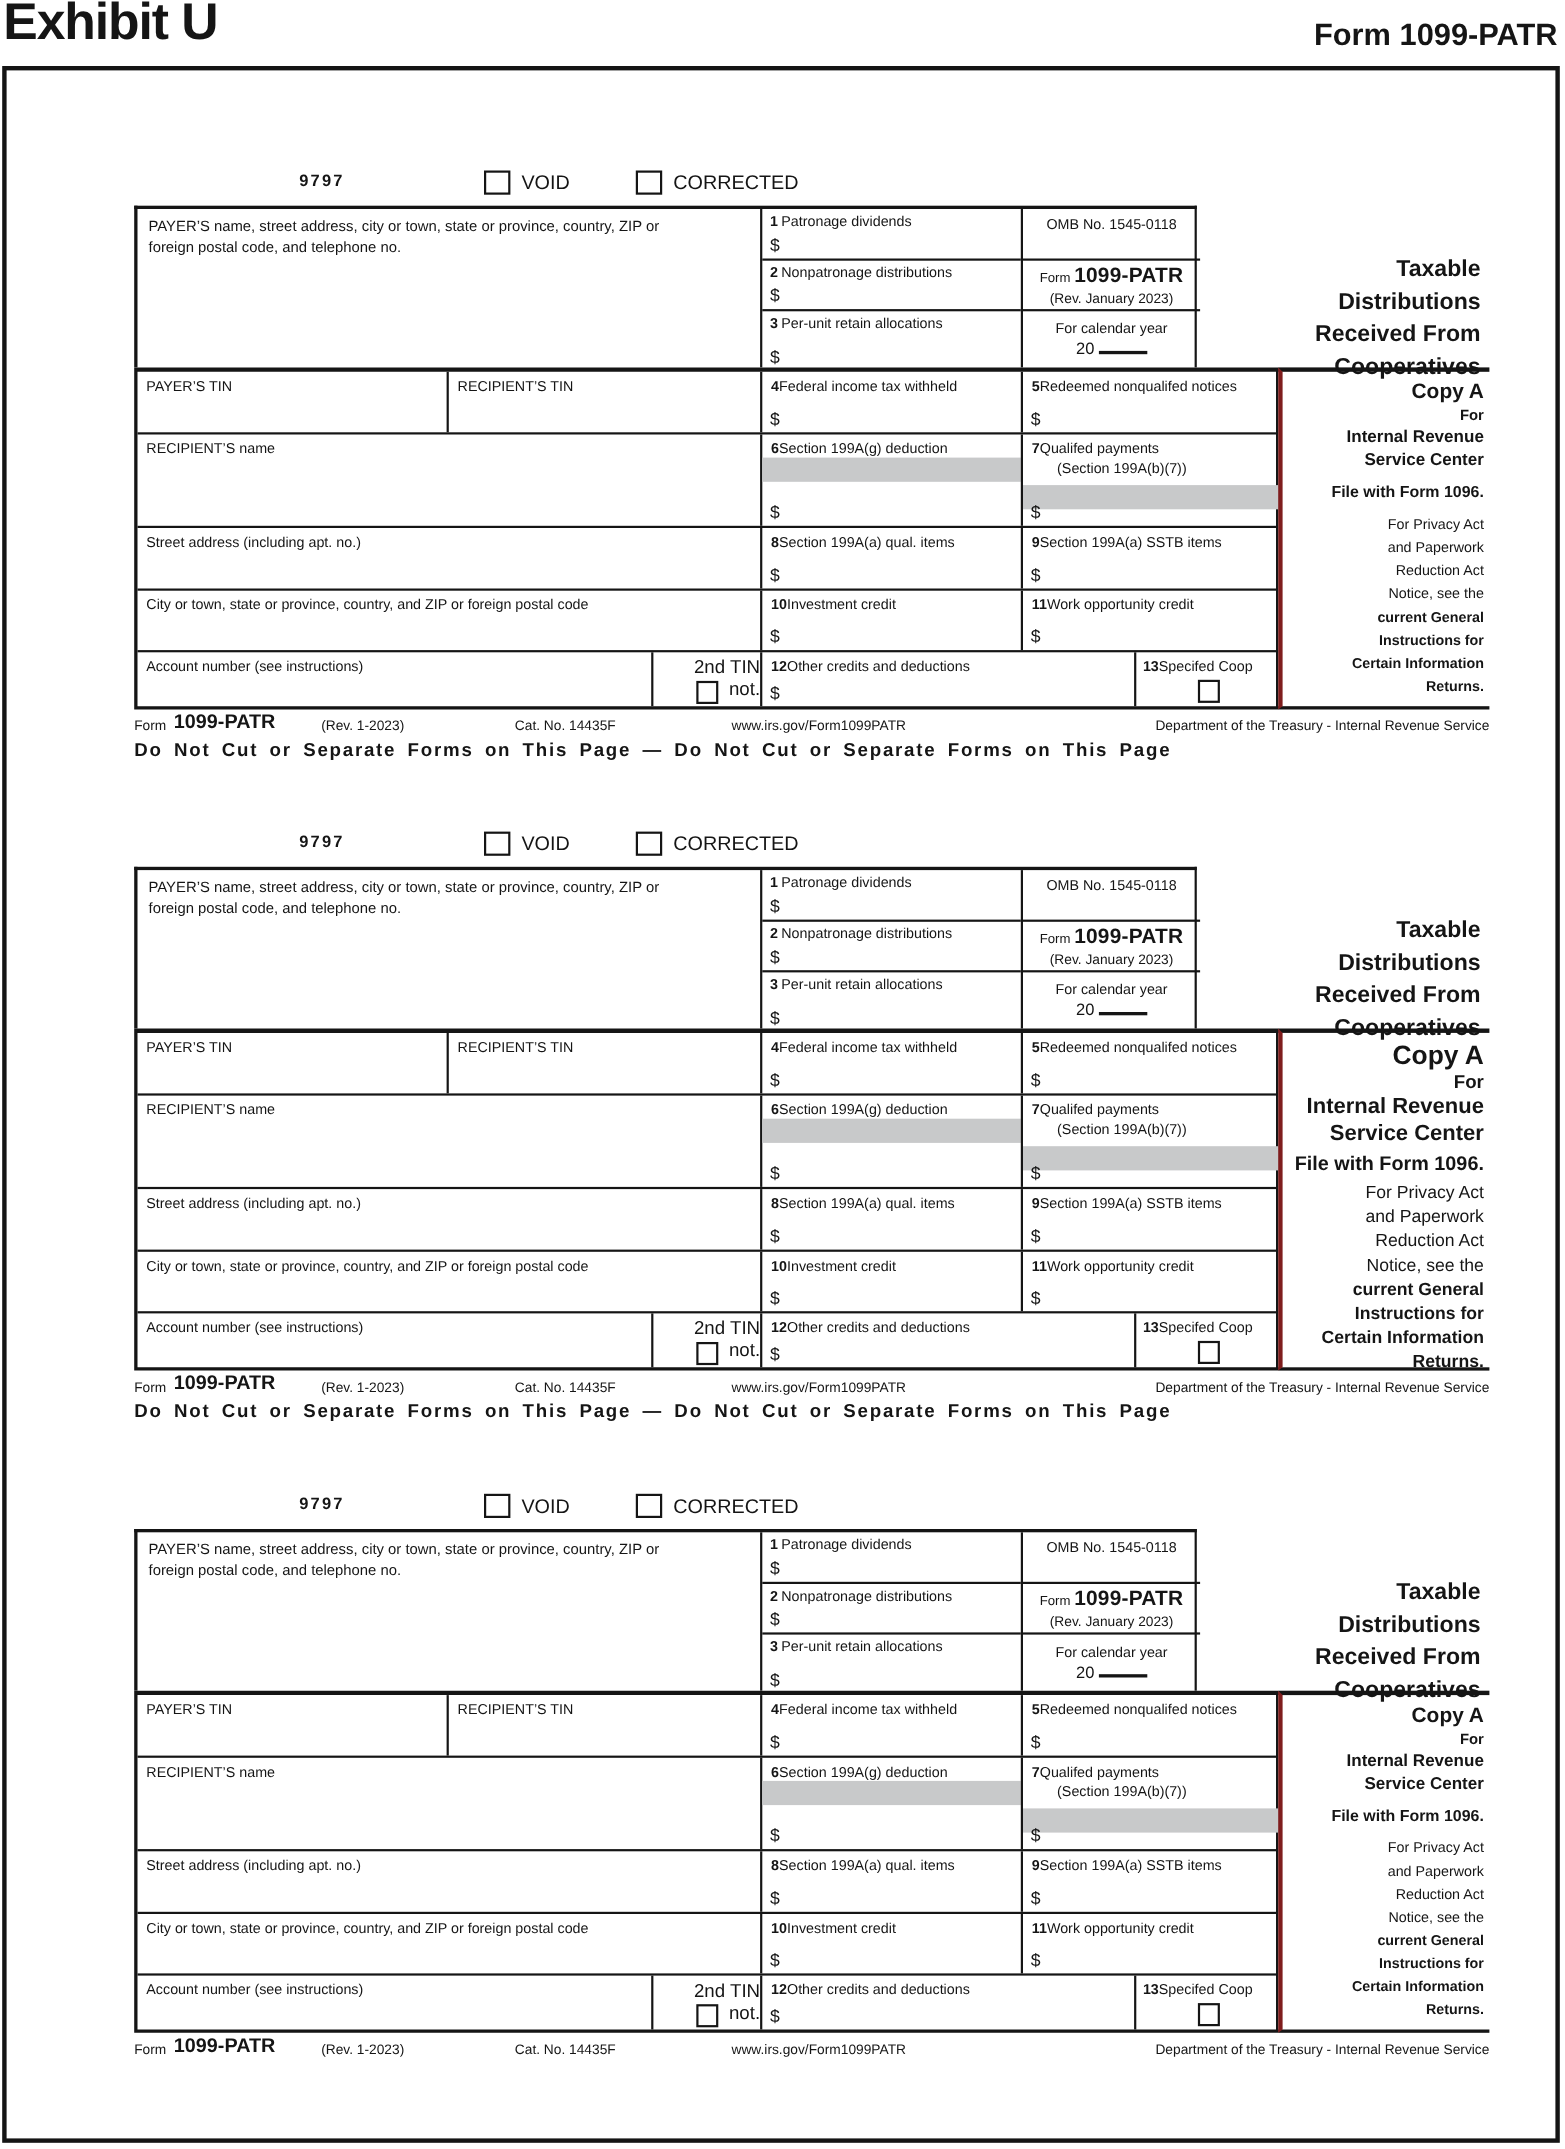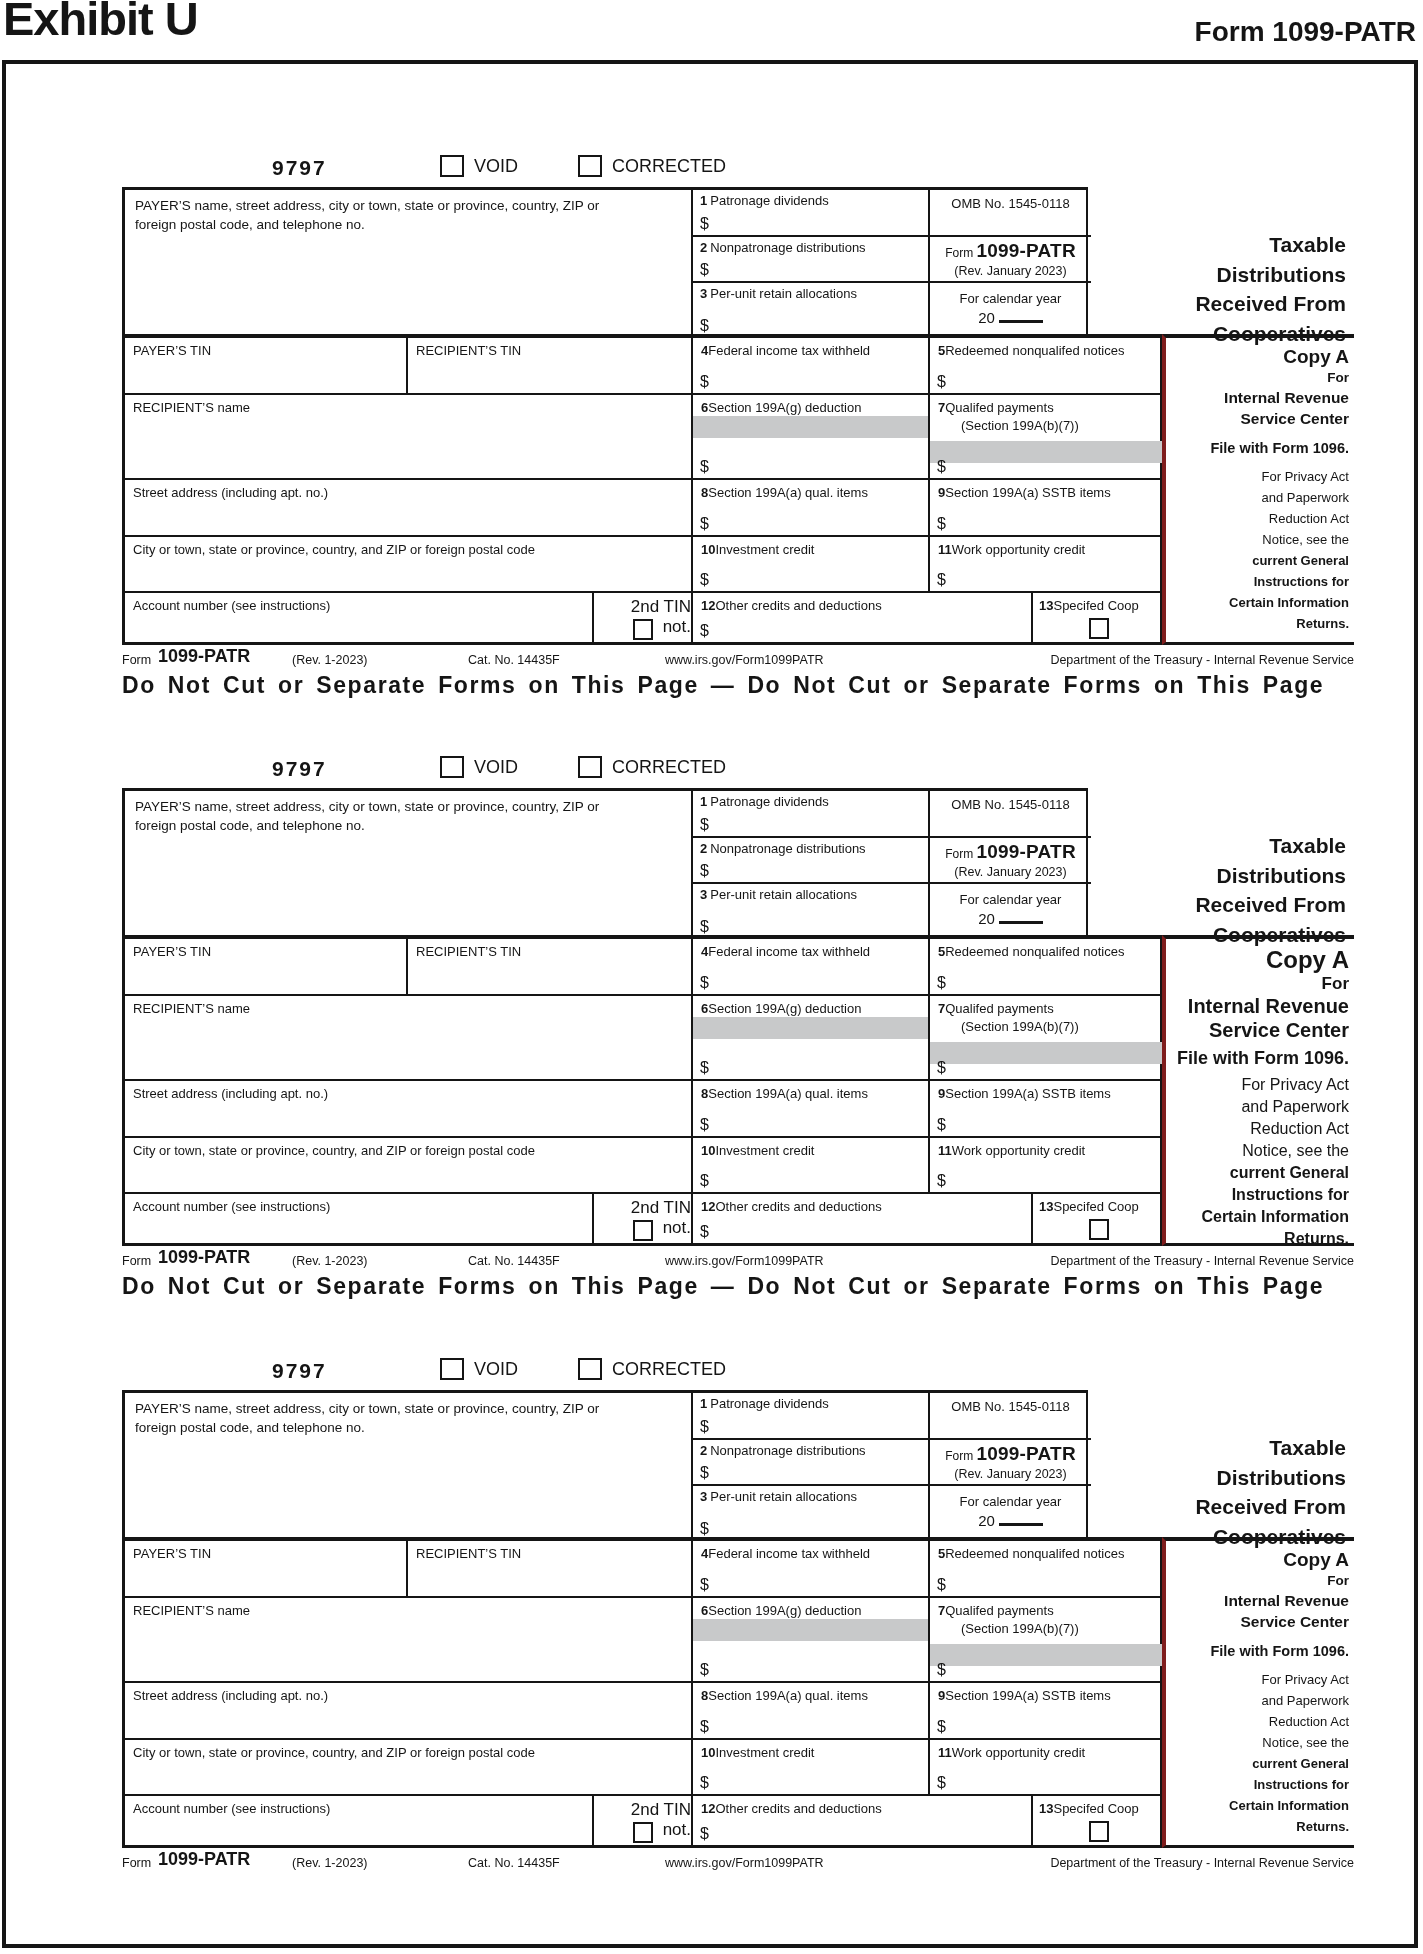--- a/index.html
+++ b/index.html
@@ -13,21 +13,21 @@
   
   .exhibit-title { position:absolute; top:-9px; left:3px; font-size:47px; font-weight:bold; letter-spacing:-1px; }
   .page-form-ref { position:absolute; top:16px; right:7px; font-size:28px; font-weight:bold; }
   .exhibit-box { position:absolute; left:2px; top:60px; width:1416px; height:1888px; border:4px solid #151515; }
 
   
   .form-slot { position:absolute; left:122px; width:1232px; height:520px; }
   .f1 { top:187px; } .f2 { top:788px; } .f3 { top:1390px; }
 
   .code-row { position:absolute; top:-33px; left:0; width:100%; height:28px; }
-  .print-code { position:absolute; left:150px; top:2px; font-size:21px; font-weight:bold; letter-spacing:2px; }
+  .print-code { position:absolute; left:150px; top:2px; font-size:15px; font-weight:bold; letter-spacing:2px; }
   .cb { position:absolute; top:1px; width:24px; height:22px; border:2px solid #151515; background:#fff; }
   .cb-void { left:318px; } .cb-corr { left:456px; }
   .cb-lab { position:absolute; top:2px; font-size:18px; }
   .lab-void { left:352px; } .lab-corr { left:490px; }
 
   
   .top-block { position:absolute; left:0; top:0; width:966px; height:147px;
     border-top:3px solid #151515; border-left:3px solid #151515; border-right:2px solid #151515; }
   .payer-cell { position:absolute; left:0; top:0; width:566px; height:100%; padding:7px 10px; font-size:13.5px; line-height:1.38; }
   .payer-cell .wrapw { display:block; max-width:475px; }
@@ -88,21 +88,21 @@
   .copy-big .ca-lg { font-size:20px; line-height:24px; }
   .copy-big .ca-file { font-size:18px; line-height:23px; margin-top:5px; }
   .copy-big .ca-sm, .copy-big .ca-smb { font-size:16px; line-height:22px; }
   .copy-big .ca-gap { margin-top:4px; }
 
   
   .form-footer { position:absolute; left:0; top:461px; width:100%; height:19px; font-size:12.5px; }
   .form-footer span { position:absolute; bottom:0; white-space:nowrap; }
   .ff-word { left:0; } .ff-no { left:36px; font-size:18px; font-weight:bold; }
   .ff-rev { left:170px; } .ff-cat { left:346px; } .ff-url { left:543px; } .ff-dept { right:0; }
-  .donotcut { position:absolute; left:0; top:485px; width:100%; font-size:23px; font-weight:bold;
+  .donotcut { position:absolute; left:0; top:485px; width:100%; font-size:17px; font-weight:bold;
     letter-spacing:1.6px; word-spacing:4px; white-space:nowrap; overflow:hidden; }
 </style>
 </head>
 <body>
 
 <div class="page">
   <div class="exhibit-title">Exhibit U</div>
   <div class="page-form-ref">Form 1099-PATR</div>
   <div class="exhibit-box"></div>
 

